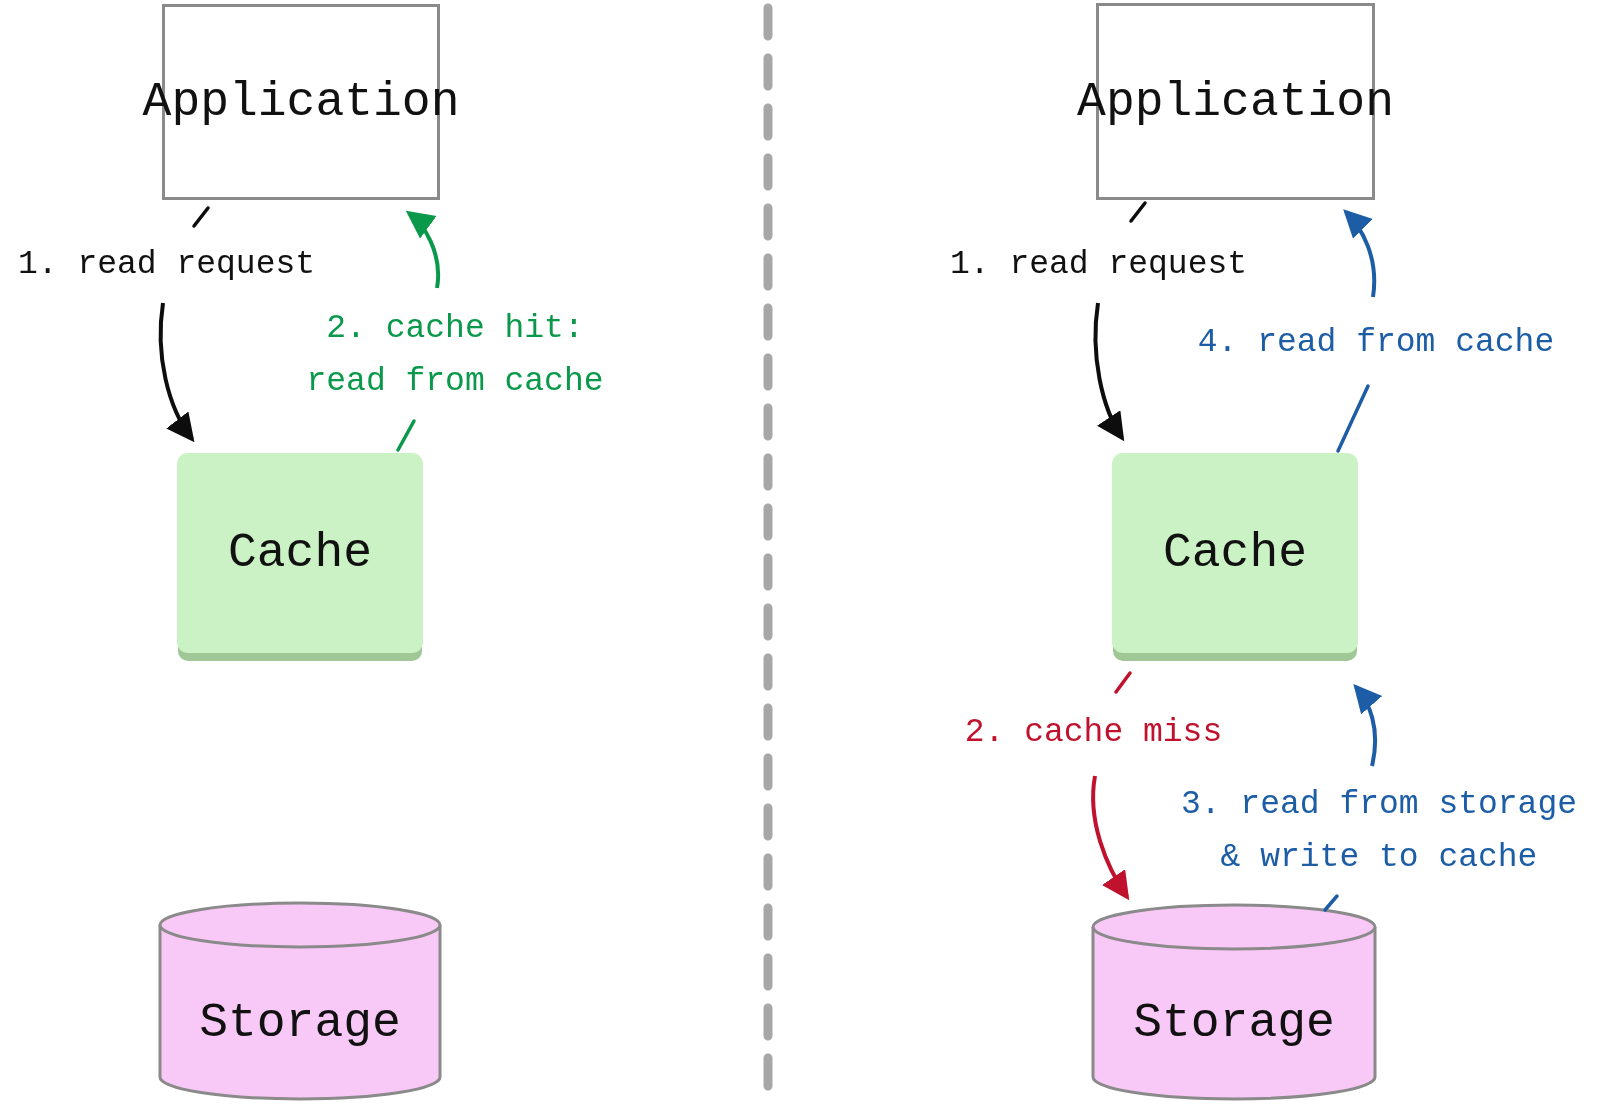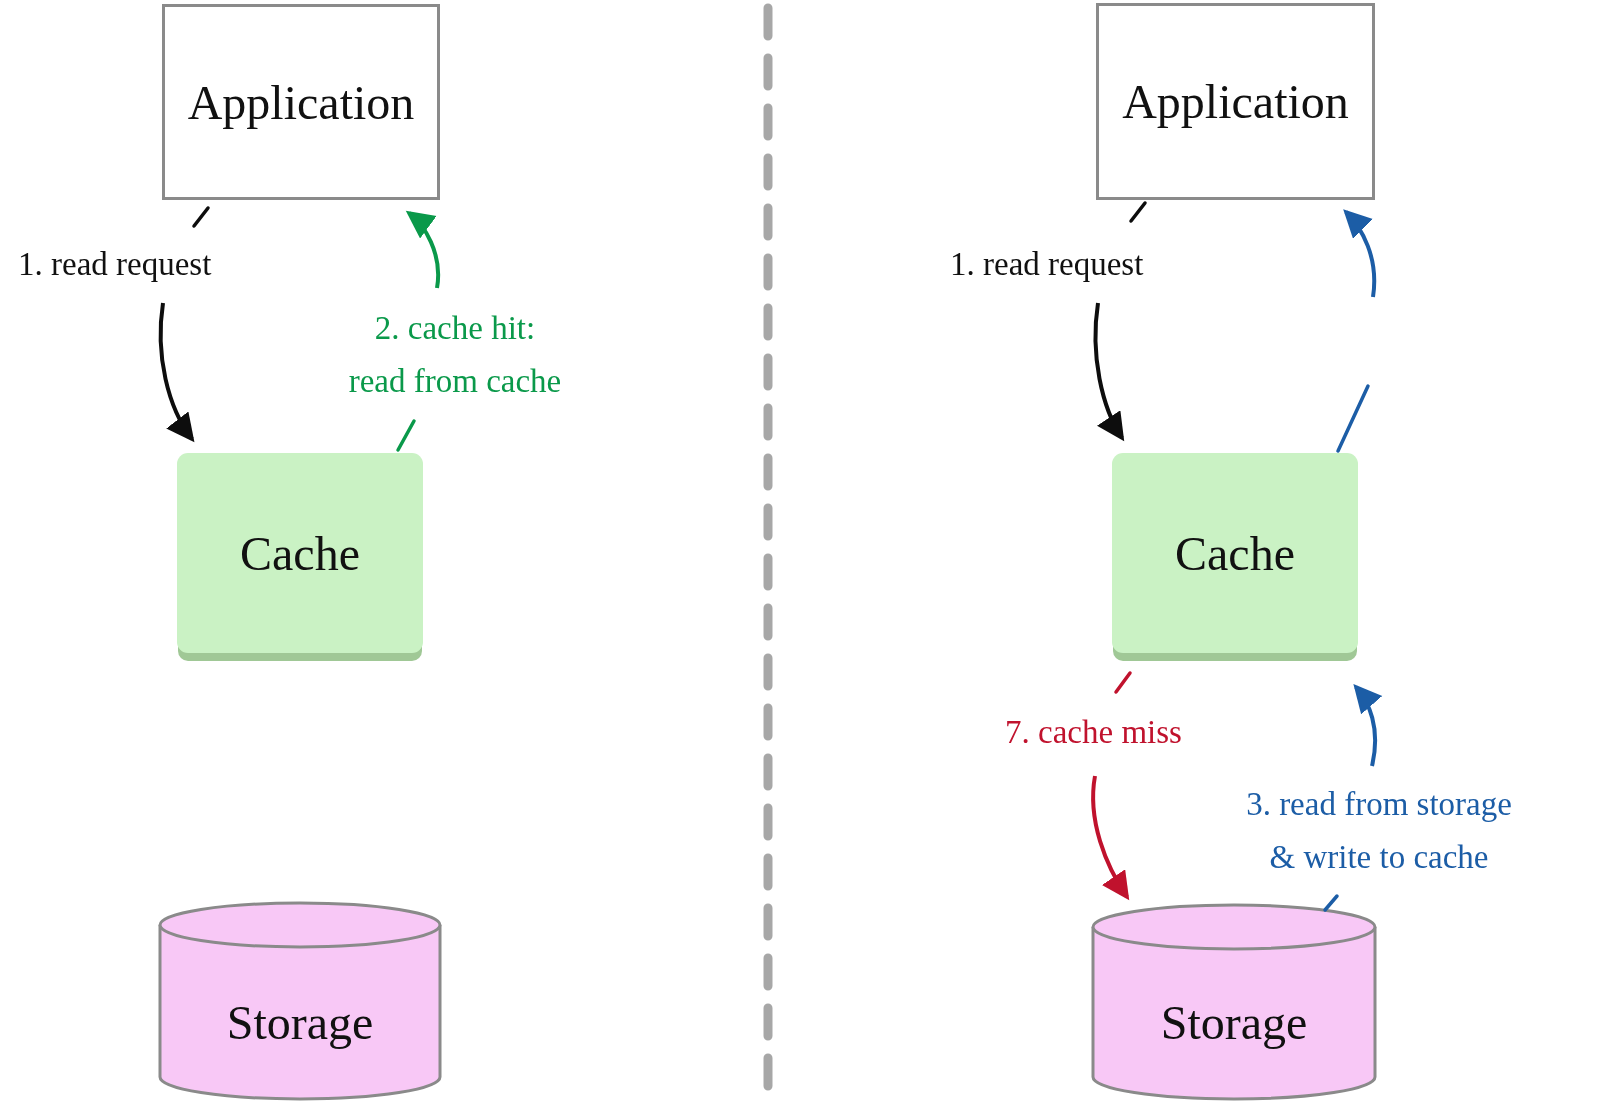--- a/index.html
+++ b/index.html
@@ -1,21 +1,21 @@
 <!DOCTYPE html>
 <html style="--arrow-black: #0d0d0d; --hit-green: #0a994a; --flow-blue: #1c5da6; --miss-red: #c0122d; --cache-fill: #caf2c4; --cache-shadow: #a0c896; --storage-fill: #f8c8f6; --node-border: #8a8a8a; --divider-gray: #a7a7a7;"><head>
 <meta charset="utf-8">
 <style>
   html, body { margin: 0; padding: 0; background: #ffffff; }
   #stage {
     position: relative;
     width: 1600px;
     height: 1108px;
     background: #ffffff;
-    font-family: Liberation Serif, serif;
+    font-family: Liberation Mono, monospace;
     color: #111;
     overflow: hidden;
   }
   #arrow-layer {
     position: absolute;
     left: 0; top: 0;
     width: 1600px; height: 1108px;
     pointer-events: none;
   }
   .node-label {
@@ -138,26 +138,27 @@
   <div class="storage-label" style="left:160px; top:950px; width:280px; height:100px;">
     <span class="node-label">Storage</span>
   </div>
 
   <div class="app-box" style="left:1096px; top:3px; width:279px; height:197px;">
     <span class="node-label">Application</span>
   </div>
 
   <div class="annotation txt-black" style="left:950px; top:238px;">1. read request</div>
 
+  <div class="annotation center txt-blue" style="left:1176px; top:316px; width:400px;">4. read from cache</div>
 
   <div class="cache-box" style="left:1112px; top:453px; width:246px; height:200px;">
     <span class="node-label">Cache</span>
   </div>
 
-  <div class="annotation center txt-red" style="left:941px; top:706px; width:305px;">7. cache miss</div>
+  <div class="annotation center txt-red" style="left:941px; top:706px; width:305px;">2. cache miss</div>
 
   <div class="annotation center txt-blue" style="left:1173px; top:778px; width:412px;">
     <div>3. read from storage</div>
     <div>&amp; write to cache</div>
   </div>
 
   <div class="storage-label" style="left:1093px; top:950px; width:282px; height:100px;">
     <span class="node-label">Storage</span>
   </div>
 

